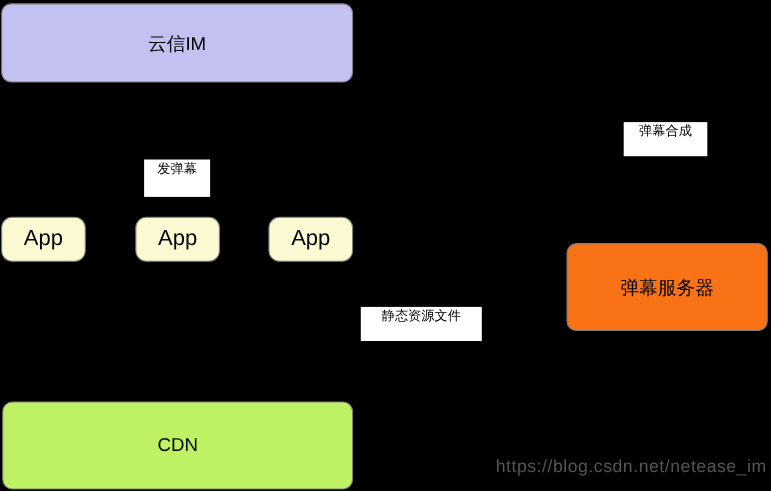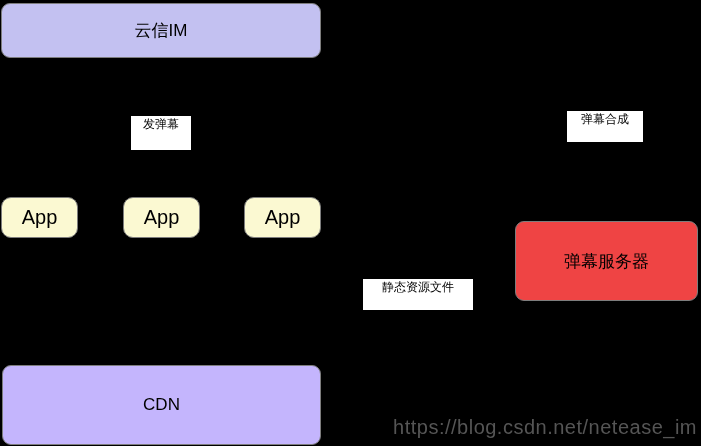--- a/index.html
+++ b/index.html
@@ -12,46 +12,46 @@
   }
   .node{
     position:absolute;
     display:flex;align-items:center;justify-content:center;
     border:1px solid #7d7d7d;
     border-radius:9px;
     color:#000;
     font-size:17px;
     box-sizing:border-box;
   }
-  .node-yunxin{left:1px;top:3px;width:320px;height:55px;}
+  .node-yunxin{left:1px;top:3px;width:320px;height:72px;}
   .node-app{width:77px;height:41px;top:197px;border-radius:10px;font-size:20px;}
   .node-app-1{left:1px;}
   .node-app-2{left:123px;}
   .node-app-3{left:244px;}
   .node-server{left:515px;top:221px;width:183px;height:80px;}
   .node-cdn{left:2px;top:365px;width:319px;height:80px;}
   .lbl{
     position:absolute;
     display:flex;align-items:flex-start;justify-content:center;
     background:#ffffff;
     color:#000;
     font-size:12px;
     box-sizing:border-box;
     white-space:nowrap;
   }
-  .lbl-send{left:131px;top:116px;width:60px;height:34px;}
+  .lbl-send{left:131px;top:145px;width:60px;height:34px;}
   .lbl-compose{left:567px;top:111px;width:76px;height:31px;}
   .lbl-sync{left:125px;top:280px;width:76px;height:31px;}
-  .lbl-static{left:328px;top:279px;width:110px;height:31px;margin-left:35px;}
+  .lbl-static{left:328px;top:279px;width:110px;height:31px;}
   .lbl-push{left:438px;top:390px;width:96px;height:30px;}
   .watermark{
     position:absolute;
     right:4px;top:416px;
     color:#555555;
-    font-size:20px;
+    font-size:16px;
     letter-spacing:0.5px;
   }
 </style>
 </head>
 <body>
 
 <div class="canvas">
 
   <div class="node node-yunxin" style="background: rgb(195, 193, 241);">
     <span>云信IM</span>
@@ -75,24 +75,24 @@
 
   <div class="node node-app node-app-3" style="background: rgb(251, 249, 210);">
     <span>App</span>
   </div>
 
 
   <div class="lbl lbl-static">
     <span>静态资源文件</span>
   </div>
 
-  <div class="node node-server" style="background: #ef4444;">
+  <div class="node node-server" style="background: #f97316;">
     <span>弹幕服务器</span>
   </div>
 
-  <div class="node node-cdn" style="background: #c4b5fd;">
+  <div class="node node-cdn" style="background: #bef264;">
     <span>CDN</span>
   </div>
 
 
   <div class="watermark">https://blog.csdn.net/netease_im</div>
 
 </div>
 
 </body></html>

